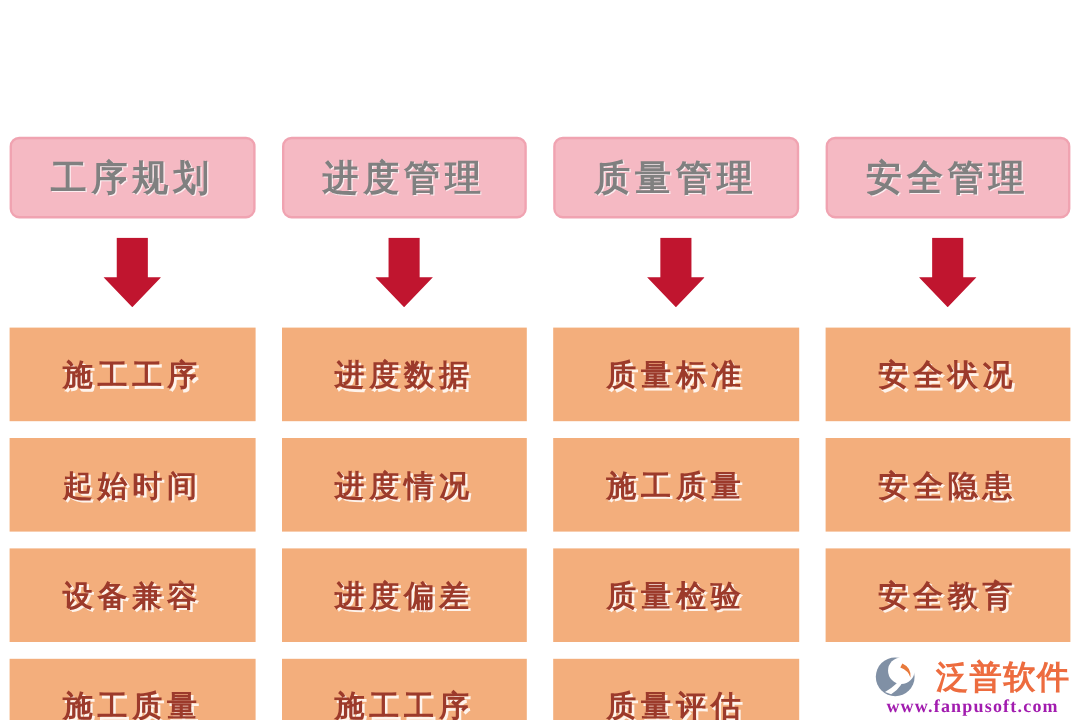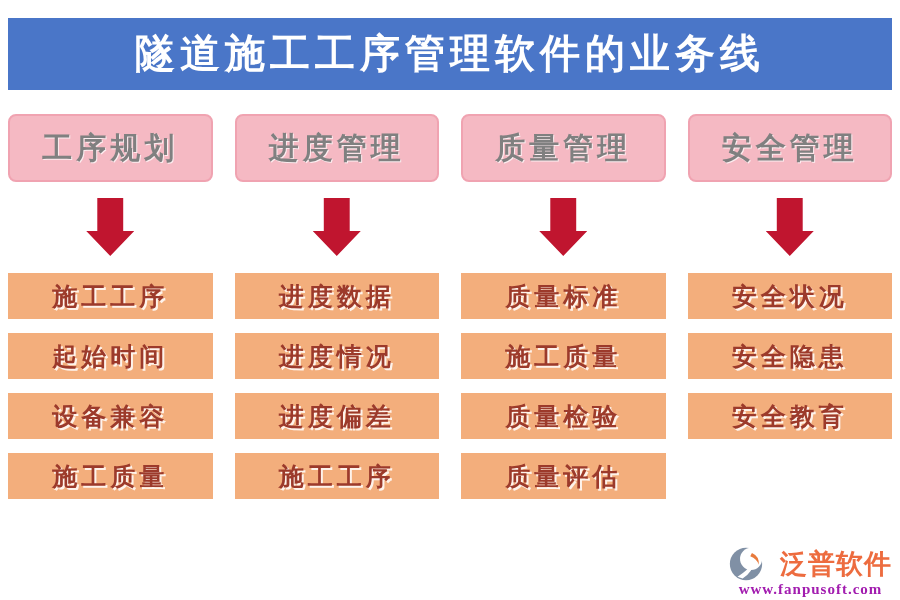--- a/index.html
+++ b/index.html
@@ -66,21 +66,21 @@
     justify-content: center;
   }
   .arrow {
     width: 48px; height: 58px;
     background: #c0152f;
     clip-path: polygon(23% 0, 77% 0, 77% 57%, 100% 57%, 50% 100%, 0 57%, 23% 57%);
   }
 
   
   .item {
-    height: 46px;
+    height: 78px;
     margin-bottom: 14px;
     background: #f3ae7c;
     display: flex;
     align-items: center;
     justify-content: center;
   }
   .item span {
     color: #9c3a2b;
     font-size: 25px;
     font-weight: bold;
@@ -115,21 +115,20 @@
     letter-spacing: 1px;
     margin-top: -1px;
     white-space: nowrap;
   }
 </style>
 </head>
 <body>
 
 <div class="page">
 
-  <div class="header">隧道施工工序管理软件的业务线</div>
 
   <div class="grid">
 
     <div class="col">
       <div class="cat">
         <span>工序规划</span>
       </div>
       <div class="arrow-wrap">
         <div class="arrow"></div>
       </div>

